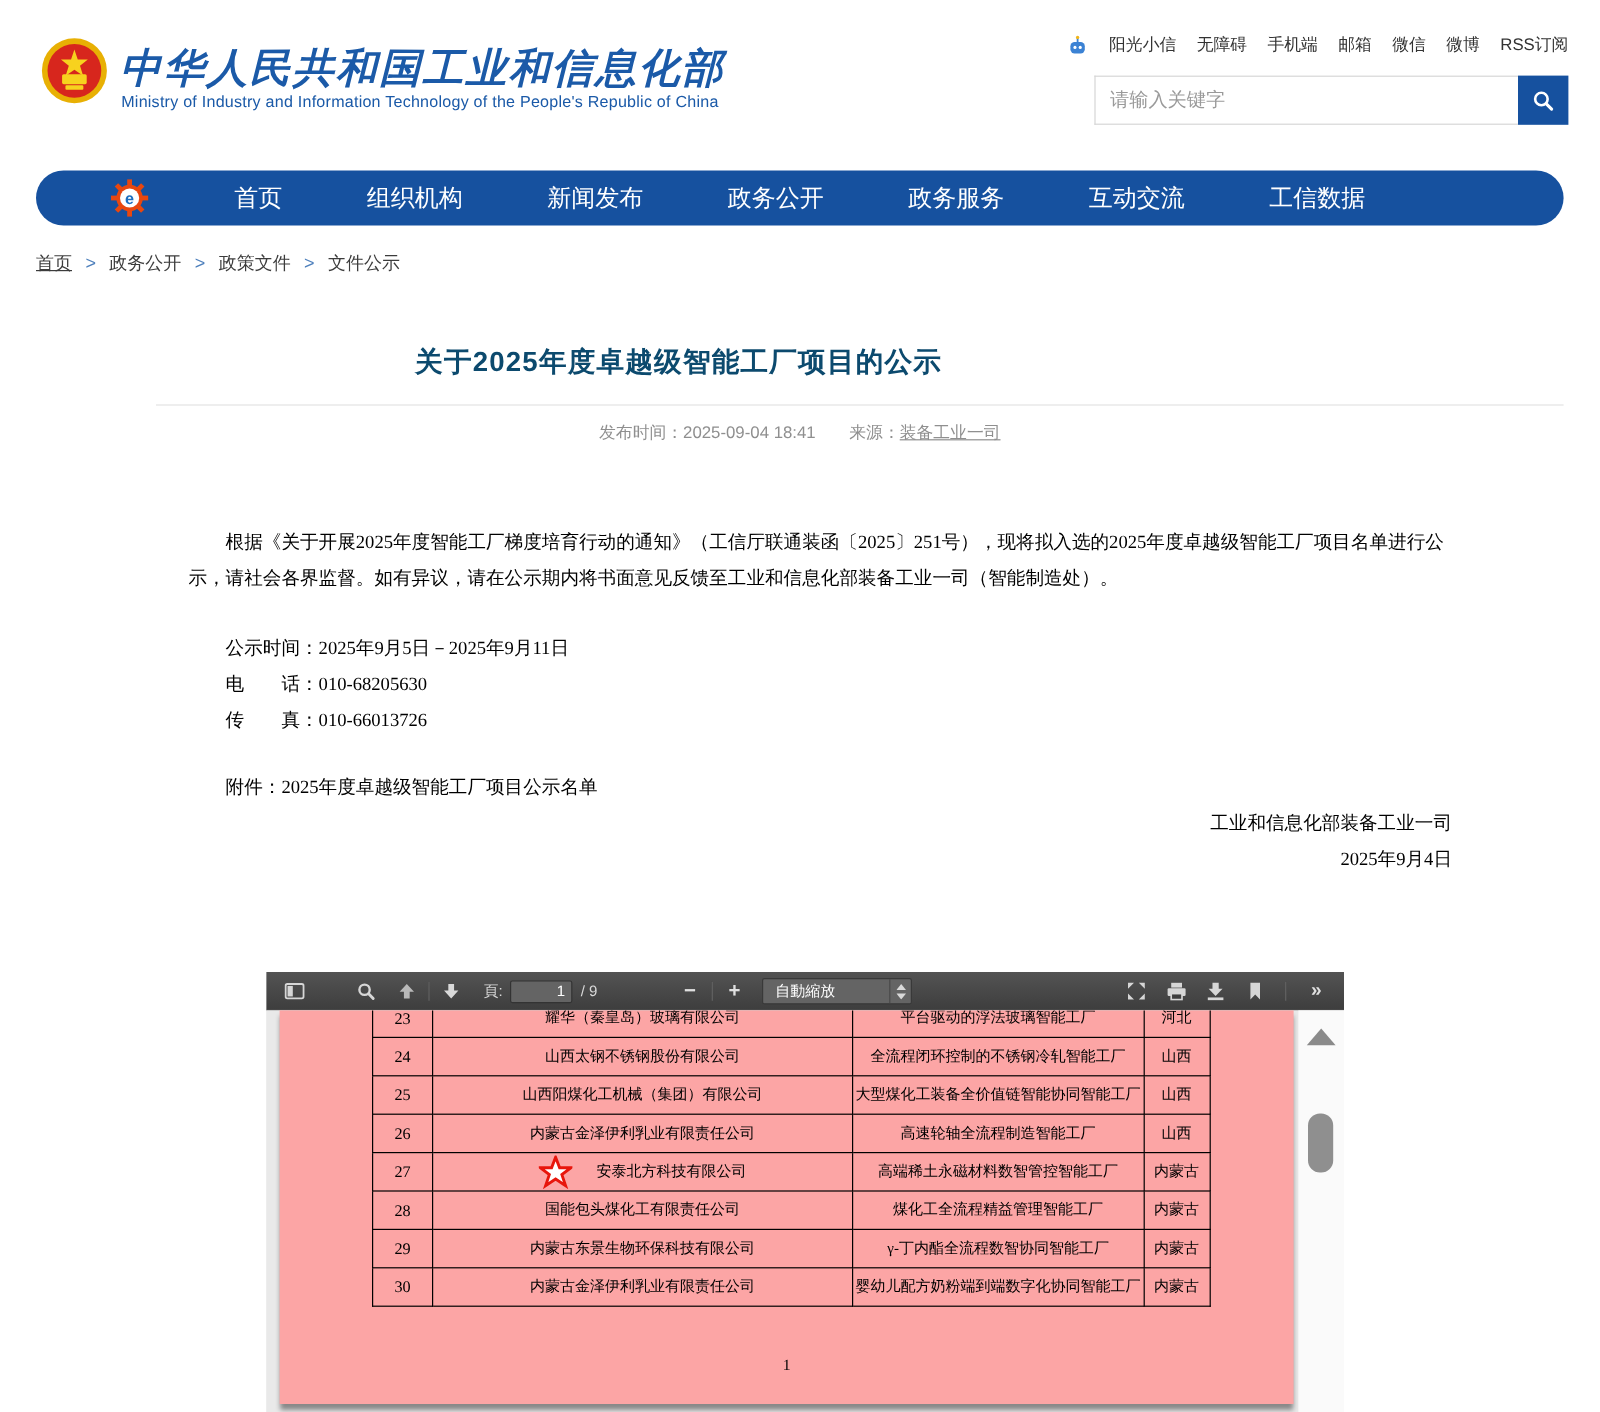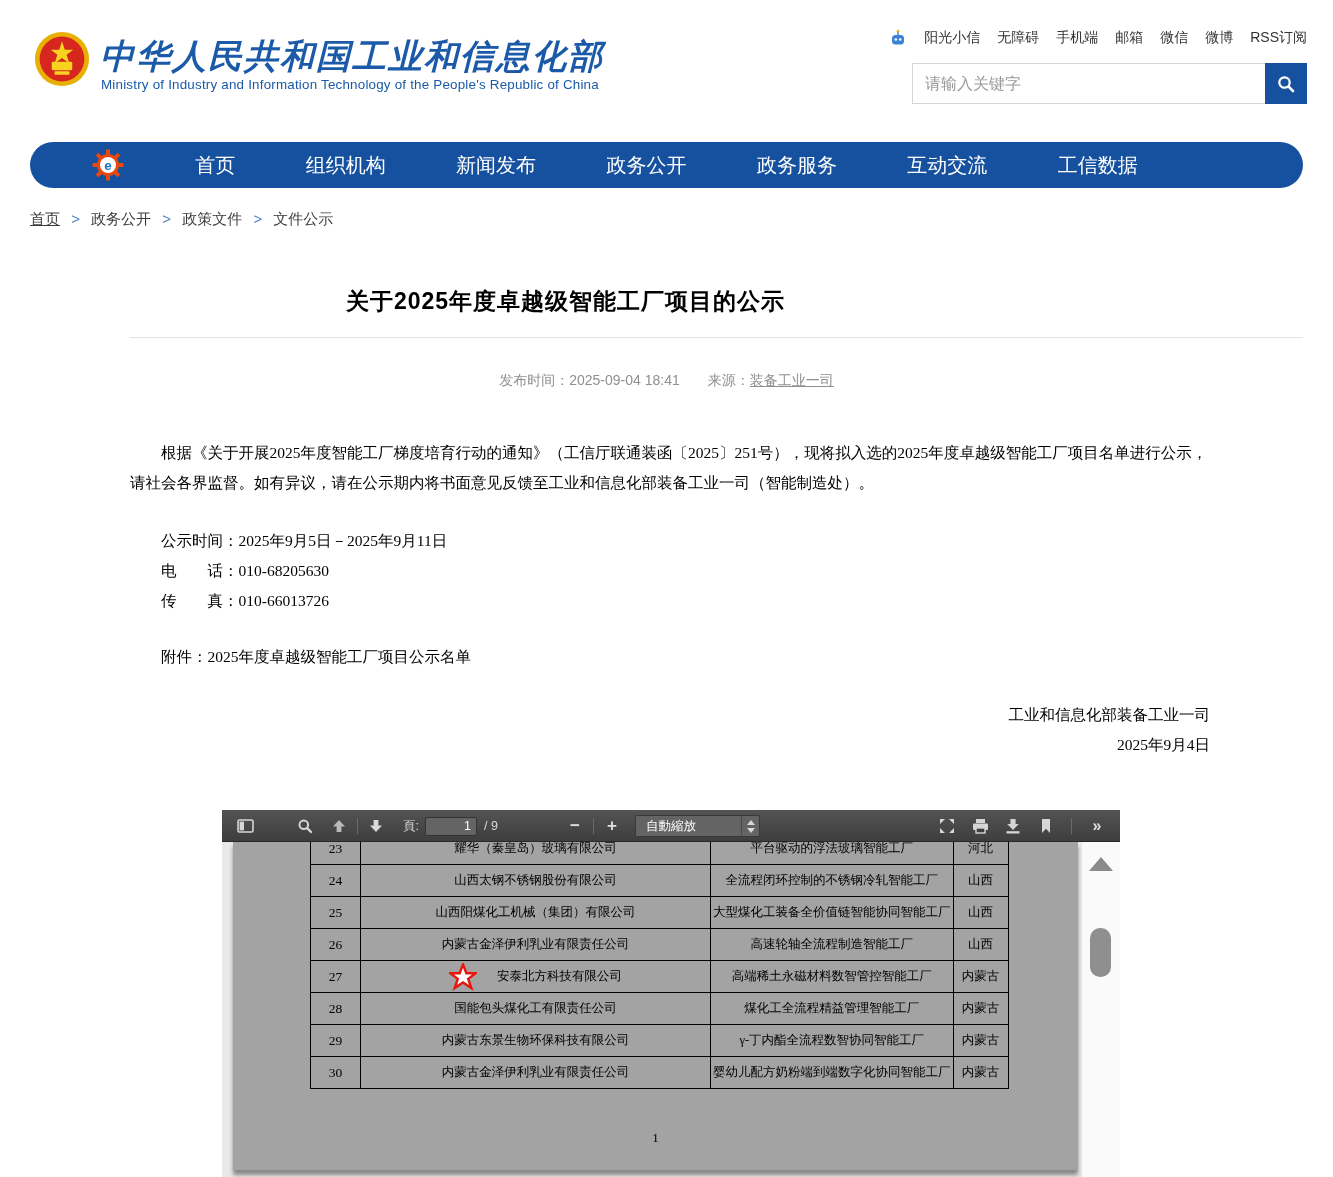--- a/index.html
+++ b/index.html
@@ -33,34 +33,34 @@
   .nav-item { color:#fff; font-size:20px; cursor:pointer; white-space:nowrap; }
 
   
   .crumbs { position:absolute; left:30px; top:210px; font-size:15px; color:#3c3c3c; }
   .crumbs .sep { color:#4f81bd; margin:0 7px; }
   .crumbs .c-lnk { cursor:pointer; }
   .crumbs .c-home { text-decoration:underline; }
 
   
   .a-title { position:absolute; left:0; top:286px; width:1131px; text-align:center;
-             font-size:23px; font-weight:bold; color:#000000; letter-spacing:1px; }
+             font-size:23px; font-weight:bold; color:#0c4a6e; letter-spacing:1px; }
   .a-divider { position:absolute; left:130px; top:337px; width:1173px; height:0;
                border-top:1px solid #e3e3e3; }
-  .a-meta { position:absolute; left:0; top:372px; width:1333px; text-align:center;
+  .a-meta { position:absolute; left:0; top:352px; width:1333px; text-align:center;
             font-size:14px; color:#8f8f8f; }
   .a-meta .gap { display:inline-block; width:28px; }
   .a-meta .src-link { text-decoration:underline; cursor:pointer; }
   .a-body { position:absolute; left:130px; top:438px; width:1080px;
             font-family:"Liberation Serif","DejaVu Serif",serif;
             font-size:15.5px; color:#000; line-height:30px; }
-  .a-body p.ind { text-indent:2em; }
+  .a-body p.ind { text-indent:2em;margin-left:27px; }
   .a-body .p-main { margin-bottom:28px; }
   .a-body .p-attach { margin-top:26px; }
-  .a-sign { margin-top:28px; text-align:right; }
+  .a-sign { text-align:right; }
 
   
   .pdf { position:absolute; left:222px; top:810px; width:898px; height:367px;
          background:#e9e9e9; }
   .pdf-toolbar { position:relative; width:898px; height:32px;
                  background:linear-gradient(#535353,#3e3e3e);
                  border-bottom:1px solid #282828; }
   .tb-cluster { position:absolute; top:0; height:32px; display:flex; align-items:center; }
   .tb-left  { left:10px; gap:0; }
   .tb-mid   { left:340px; }
@@ -77,21 +77,21 @@
   .glyph-btn { color:#e0e0e0; font-size:17px; font-weight:bold; }
   .zoom-select { margin-left:10px; width:125px; height:22px; background:#646464;
                  border:1px solid #393939; border-radius:2px; display:flex; align-items:center;
                  cursor:pointer; }
   .zoom-select .zs-text { flex:1; color:#fff; font-size:12.5px; padding-left:10px; }
   .zoom-select .zs-arrows { width:18px; height:20px; border-left:1px solid #4a4a4a;
                  display:flex; align-items:center; justify-content:center; }
   .chevrons { color:#e0e0e0; font-size:16px; font-weight:bold; }
 
   .pdf-body { position:relative; width:898px; height:335px; background:#e9e9e9; }
-  .pdf-page { position:absolute; left:11px; top:0; width:845px; height:328px; background:#a3a3a3;
+  .pdf-page { position:absolute; left:11px; top:0; width:845px; height:328px; background:#fca5a5;
               overflow:hidden; box-shadow:0 5px 4px rgba(0,0,0,.42); }
   .pdf-table { position:absolute; left:77px; top:-10px; border-collapse:collapse;
                font-family:"Liberation Serif","DejaVu Serif",serif; font-size:12.5px;
                color:#000; table-layout:fixed; }
   .pdf-table td { border:1px solid #000; text-align:center; white-space:nowrap;
                   height:32px; overflow:hidden; padding:0 2px; }
   .pdf-table .c-no  { width:50px; font-size:13.5px; }
   .pdf-table .c-com { width:350px; }
   .pdf-table .c-pro { width:230px; }
   .pdf-table .c-prv { width:55px; }

